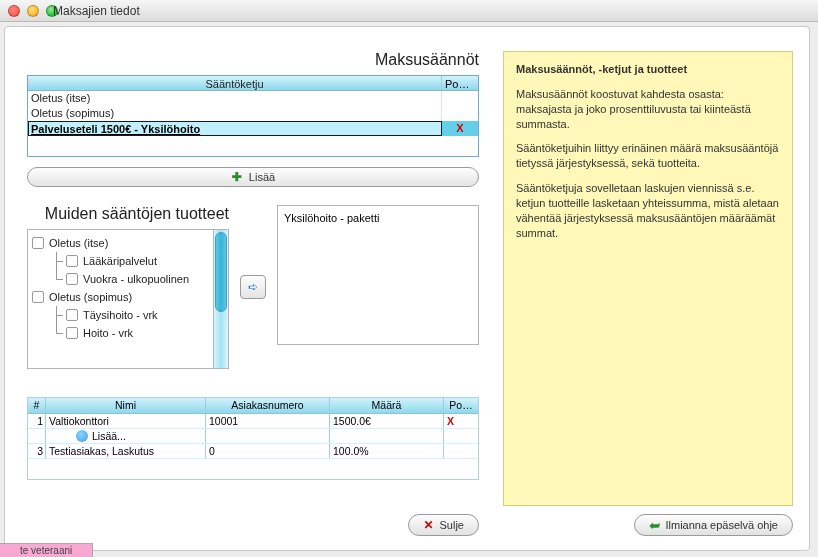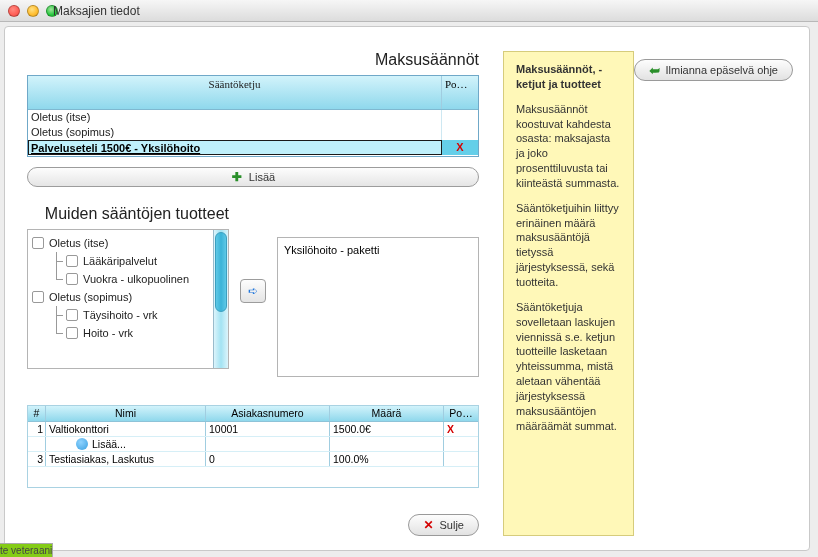--- a/index.html
+++ b/index.html
@@ -26,24 +26,24 @@
   .tl.yellow { background: radial-gradient(circle at 40% 35%, #ffe082, #ffbd2e 60%, #e0a020); }
   .tl.green { background: radial-gradient(circle at 40% 35%, #a5e39d, #28c940 60%, #1aab29); }
   .wtitle { position: absolute; left: 17px; right: 0; text-align: left; font-size: 12px; color: #333; padding-left: 36px; }
   .content {
     position: absolute; top: 26px; left: 4px; right: 8px; bottom: 6px;
     background: #fff; border: 1px solid #c9c9c9; border-radius: 4px;
     padding: 24px 16px 14px 22px;
     display: flex; gap: 24px;
   }
   .leftcol { flex: 1; display: flex; flex-direction: column; }
-  .rightcol { width: 310px; display: flex; flex-direction: row; }
+  .rightcol { width: 310px; display: flex; flex-direction: column; }
   .label { font-size: 16px; color: #222; margin-bottom: 6px; text-align: right; }
   .rulesbox { border: 1px solid #6fa8c8; background: #fff; height: 82px; }
-  .rulesheader { display: flex; background: linear-gradient(#d2f3fb, #8fd8ec); border-bottom: 1px solid #7fb8d0; height: 34px; font-family: Liberation Serif, serif; }
+  .rulesheader { display: flex; background: linear-gradient(#d2f3fb, #8fd8ec); border-bottom: 1px solid #7fb8d0; height: 15px; }
   .rulesheader .c1 { flex: 1; text-align: center; font-size: 11px; color: #222; border-right: 1px solid #a0cde0; line-height: 17px; }
   .rulesheader .c2 { width: 36px; text-align: left; padding-left: 3px; font-size: 11px; line-height:17px; }
   .rulerow { display: flex; height: 15px; background: #fff; color: #222; }
   .rulerow .c1 { flex: 1; padding-left: 3px; border-right: 1px solid #cee8f2; line-height:15px; }
   .rulerow .c2 { width: 36px; text-align: center; line-height:15px; }
   .rulerow.sel { background: #65cfe9; }
   .rulerow.sel .c1 { font-weight: bold; color: #000; border: 1px solid #1a1a1a; margin: 0; padding-left:2px; text-decoration: underline; background:#bff0fb;}
   .delx { color: #d40000; font-weight: bold; cursor: pointer; }
   .bigbtn {
     margin: 10px 0 18px 0;
@@ -64,21 +64,21 @@
   .treeitem .tcheck { width:12px; height:12px; border:1px solid #999; border-radius:2px; margin:0 5px 0 2px; background:#fff;}
   .treechild { margin-left: 16px; }
   .branch { width:14px; height:18px; margin-left:4px; background:
     linear-gradient(#999,#999) 6px 0/1px 9px no-repeat,
     linear-gradient(#999,#999) 6px 9px/7px 1px no-repeat; }
   .branch.full { background:
     linear-gradient(#999,#999) 6px 0/1px 18px no-repeat,
     linear-gradient(#999,#999) 6px 9px/7px 1px no-repeat; }
   .arrowbtn-wrap { width:28px; display:flex; align-items:center; justify-content:center; }
   .arrowbtn { width:26px; height:24px; border:1px solid #9c9c9c; border-radius:4px; background:linear-gradient(#fdfdfd,#e4e4e4); display:flex; align-items:center; justify-content:center; color:#2277dd; font-size:12px; cursor:pointer;}
-  .listbox { border:1px solid #b4b4b4; background:#fff; height:140px; padding:6px;margin-top:32px; }
+  .listbox { border:1px solid #b4b4b4; background:#fff; height:140px; padding:6px; }
   .payers { margin-top: 28px; border:1px solid #a9d2e2; background:#fff;}
   .payers .phead { display:flex; background: linear-gradient(#d2f3fb,#8fd8ec); height:16px; border-bottom:1px solid #8ec3d8;}
   .pcell { border-right:1px solid #a0cde0; padding:0 3px; line-height:15px; font-size:10.5px; text-align:center;}
   .col-n { width:18px; }
   .col-name { width:160px; }
   .col-asnum { width:124px; text-align:left;}
   .col-amt { width:114px; text-align:left;}
   .col-po { width:34px; border-right:none;}
   .prow { display:flex; height:15px; background:#fff; border-bottom:1px solid #d6eff7;}
   .prow .pcell { text-align:left; }
@@ -97,21 +97,21 @@
   .btn-row { display:flex; justify-content:flex-end; margin-top:auto; padding-top:12px;}
   .helpbox {
     flex:1; background:#fff8b8; border:1px solid #d6cc7c; padding:10px 12px;
     font-size:11px; color:#333; line-height:1.35;
   }
   .helpbox h4 { font-size:11px; font-weight:bold; margin-bottom:10px;}
   .helpbox p { margin-bottom:10px; }
   .reportbtn-row { display:flex; justify-content:flex-end; margin-top:8px;}
   .redx { color:#d40000; font-weight:bold; font-size:12px;}
   .greenarrow { color:#2a8f2a; font-size:13px; font-weight:bold; display:inline-block; transform:scaleX(-1);}
-  .footer-tab { position:absolute; left:0; bottom:0; background:#84cc16; border:1px solid #aaa; border-bottom:none; border-left:none; font-size:10px; padding:1px 0; color:#444;}
+  .footer-tab { position:absolute; left:0; bottom:0; background:#f9a8d4; border:1px solid #aaa; border-bottom:none; border-left:none; font-size:10px; padding:1px 20px; color:#444;}
 </style>
 </head>
 <body>
 
 <div class="titlebar">
   <div class="traffic-lights">
     <div class="tl red"></div>
     <div class="tl yellow"></div>
     <div class="tl green"></div>
   </div>

